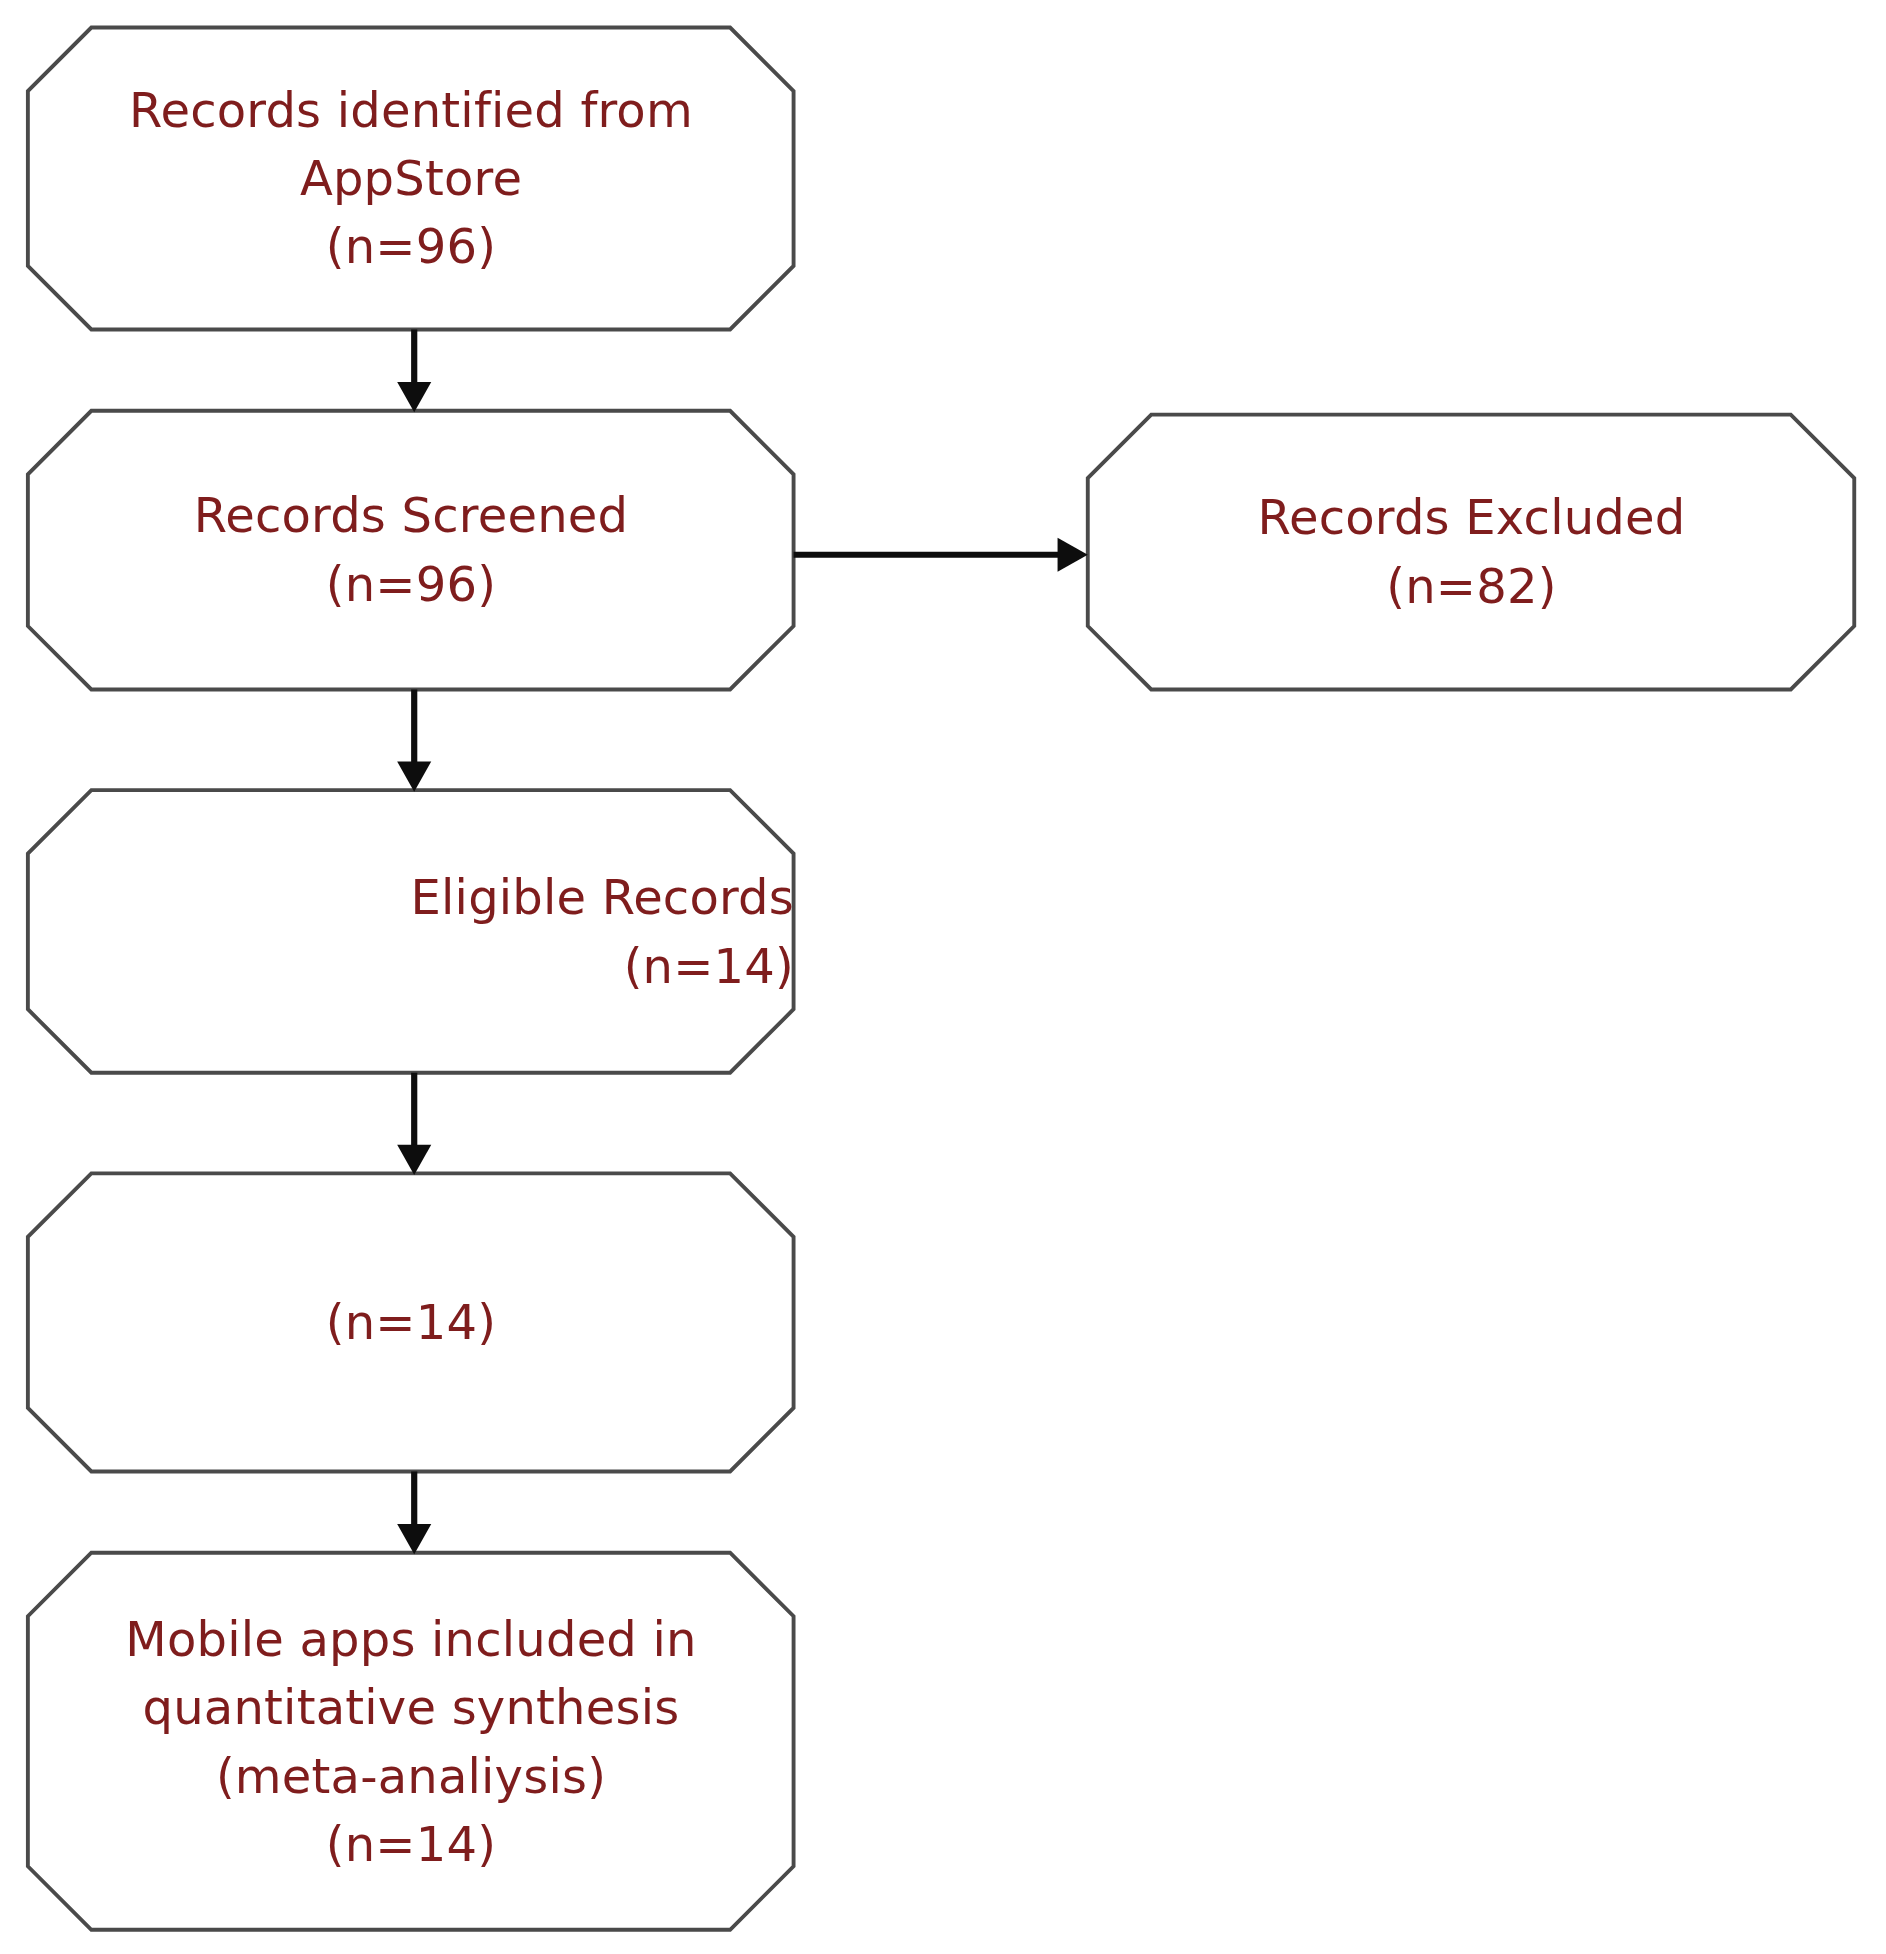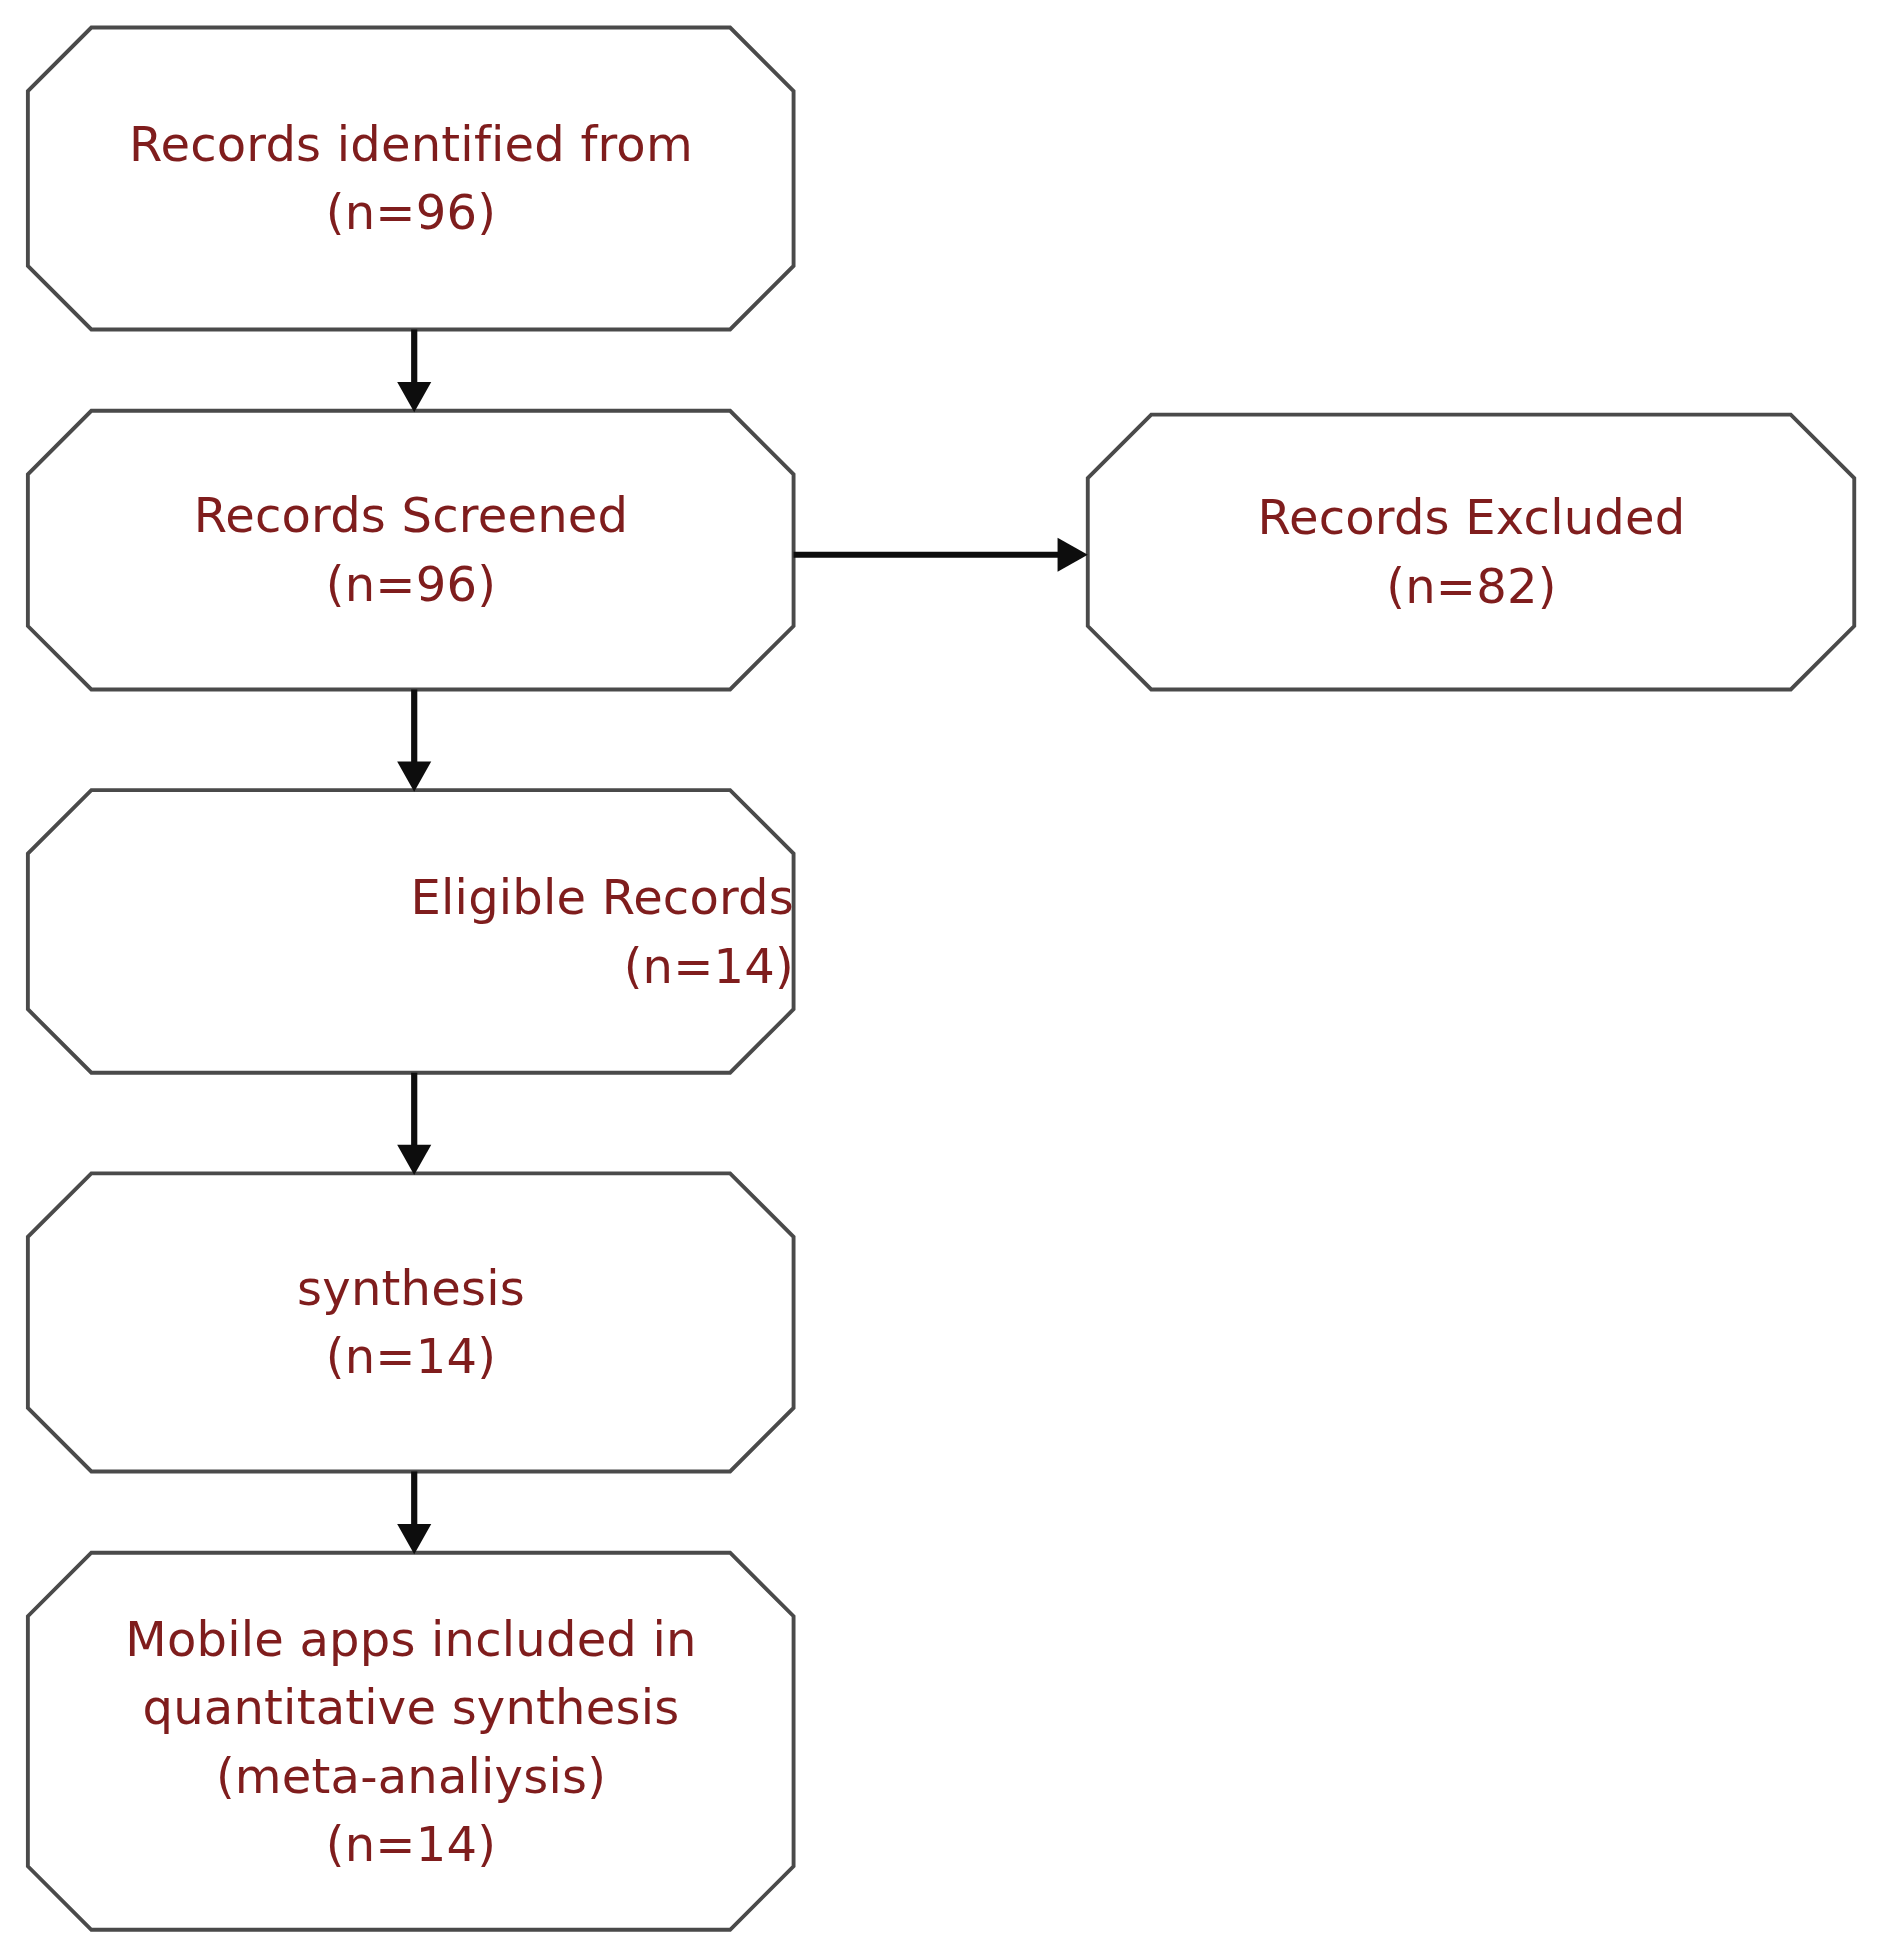--- a/index.html
+++ b/index.html
@@ -99,40 +99,40 @@
 
     <g>
       <line class="connector-line" x1="535" y1="1900" x2="535" y2="1973"></line>
       <polygon class="connector-head" points="513,1968 557,1968 535,2007"></polygon>
     </g>
 
   </svg>
 
   <div class="box-label" style="left:28px; top:27px; width:766px; height:302px;">
     <span class="line">Records identified from</span>
+    <span class="line">AppStore</span>
     <span class="line">(n=96)</span>
   </div>
 
   <div class="box-label" style="left:28px; top:410px; width:766px; height:279px;">
     <span class="line">Records Screened</span>
     <span class="line">(n=96)</span>
   </div>
 
   <div class="box-label" style="left:1088px; top:414px; width:767px; height:275px;">
     <span class="line">Records Excluded</span>
     <span class="line">(n=82)</span>
   </div>
 
   <div class="box-label" style="left:28px; top:790px; width:766px; height:283px;align-items:flex-end;">
     <span class="line">Eligible Records</span>
     <span class="line">(n=14)</span>
   </div>
 
   <div class="box-label" style="left:28px; top:1173px; width:766px; height:298px;">
-    <span class="line">synthesis</span>
     <span class="line">(n=14)</span>
   </div>
 
   <div class="box-label" style="left:28px; top:1553px; width:766px; height:377px;">
     <span class="line">Mobile apps included in</span>
     <span class="line">quantitative synthesis</span>
     <span class="line">(meta-analiysis)</span>
     <span class="line">(n=14)</span>
   </div>
 

